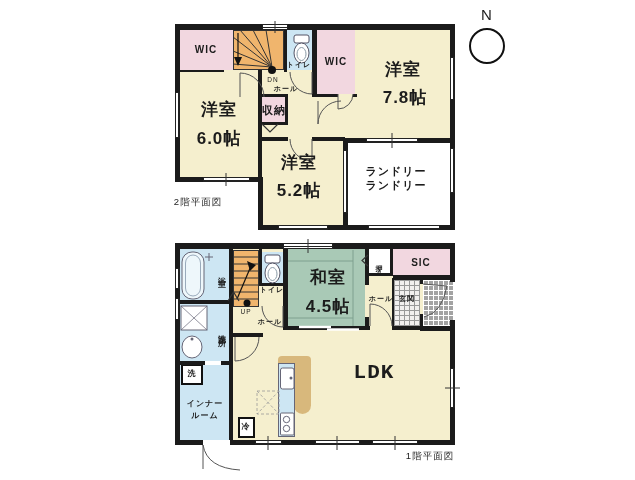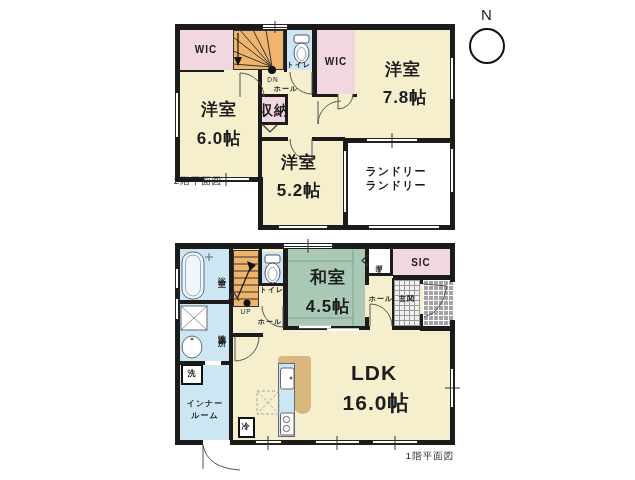--- a/index.html
+++ b/index.html
@@ -229,39 +229,38 @@
 
   <div class="lbl" style="left:206px;top:50px;font-size:10px;">WIC</div>
   <div class="lbl" style="left:299px;top:64px;font-size:7px;">トイレ</div>
   <div class="lbl" style="left:336px;top:62px;font-size:10px;">WIC</div>
   <div class="lbl" style="left:273px;top:80px;font-size:6.5px;font-weight:400;">DN</div>
   <div class="lbl" style="left:286px;top:88px;font-size:7px;">ホール</div>
   <div class="lbl" style="left:403px;top:69px;font-size:17px;">洋室</div>
   <div class="lbl" style="left:405px;top:97px;font-size:17px;">7.8帖</div>
   <div class="lbl" style="left:219px;top:109px;font-size:17px;">洋室</div>
   <div class="lbl" style="left:219px;top:138px;font-size:17px;">6.0帖</div>
-  <div class="lbl" style="left:274px;top:110px;font-size:14px;">収納</div>
+  <div class="lbl" style="left:274px;top:110px;font-size:11px;">収納</div>
   <div class="lbl" style="left:299px;top:162px;font-size:17px;">洋室</div>
   <div class="lbl" style="left:299px;top:190px;font-size:17px;">5.2帖</div>
   <div class="lbl" style="left:396px;top:171px;font-size:11px;">ランドリー</div>
   <div class="lbl" style="left:396px;top:185px;font-size:11px;">ランドリー</div>
-  <div class="lbl cap" style="left:198px;top:181px;font-size:9.5px;">2階平面図</div>
+  <div class="lbl cap" style="left:198px;top:202px;font-size:9.5px;">2階平面図</div>
 
   <div class="lbl vlbl" style="left:221px;top:272px;font-size:8px;">浴室</div>
   <div class="lbl" style="left:272px;top:289px;font-size:7px;">トイレ</div>
   <div class="lbl" style="left:246px;top:312px;font-size:6.5px;font-weight:400;">UP</div>
   <div class="lbl" style="left:270px;top:321px;font-size:7px;">ホール</div>
   <div class="lbl vlbl" style="left:221px;top:331px;font-size:8px;">洗面所</div>
   <div class="lbl" style="left:192px;top:374px;font-size:8px;">洗</div>
   <div class="lbl" style="left:205px;top:404px;font-size:8px;">インナー</div>
   <div class="lbl" style="left:205px;top:416px;font-size:8px;">ルーム</div>
   <div class="lbl" style="left:246px;top:427px;font-size:8px;">冷</div>
   <div class="lbl" style="left:328px;top:277px;font-size:17px;">和室</div>
   <div class="lbl" style="left:328px;top:306px;font-size:17px;">4.5帖</div>
   <div class="lbl vlbl" style="left:379px;top:261px;font-size:7px;">押入</div>
   <div class="lbl" style="left:421px;top:263px;font-size:10px;">SIC</div>
   <div class="lbl" style="left:381px;top:298px;font-size:7px;">ホール</div>
   <div class="lbl" style="left:407px;top:298px;font-size:7px;">玄関</div>
-  <div class="lbl" style="left:374px;top:372px;font-size:21px;">LDK</div>
-  <div class="lbl" style="left:376px;top:402px;font-size:21px;">16.0帖</div>
+  <div class="lbl" style="left:374px;top:372px;font-size:21px;font-family:Liberation Mono, monospace;">LDK</div>
   <div class="lbl cap" style="left:430px;top:456px;font-size:9.5px;">1階平面図</div>
 
 </div>
 
 </body></html>

